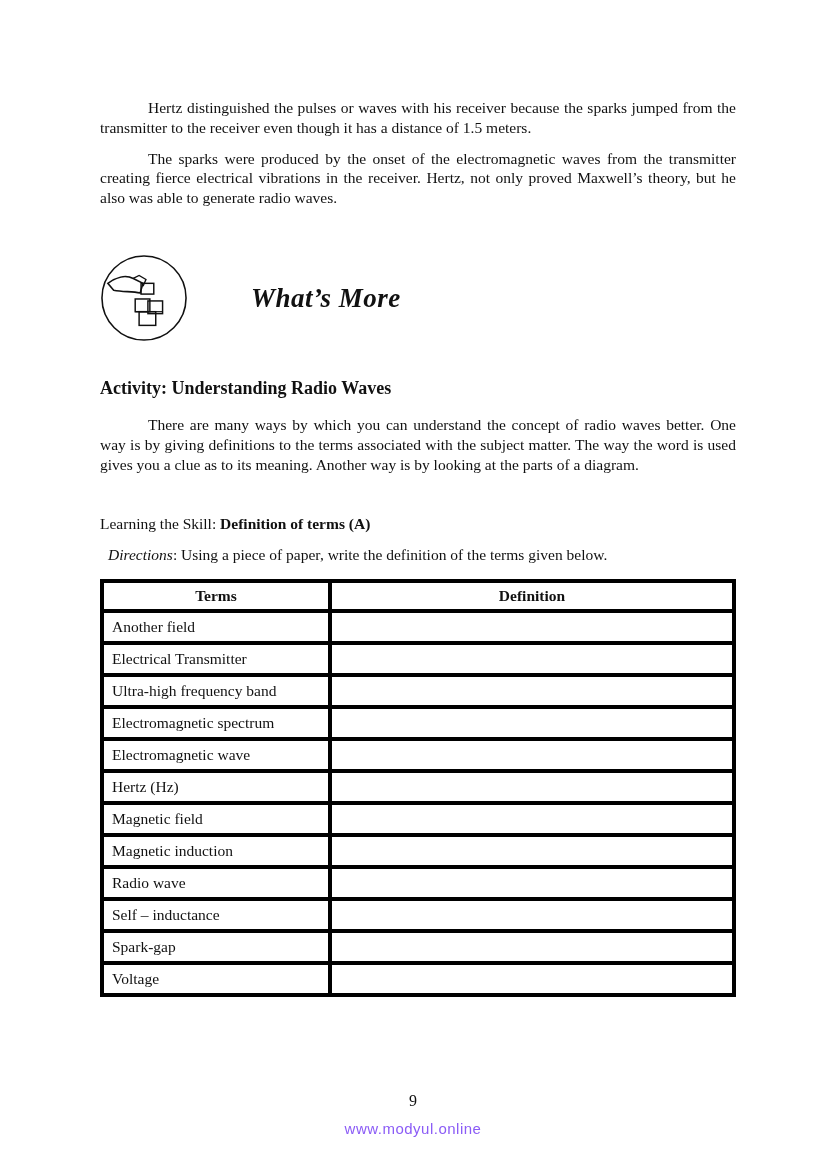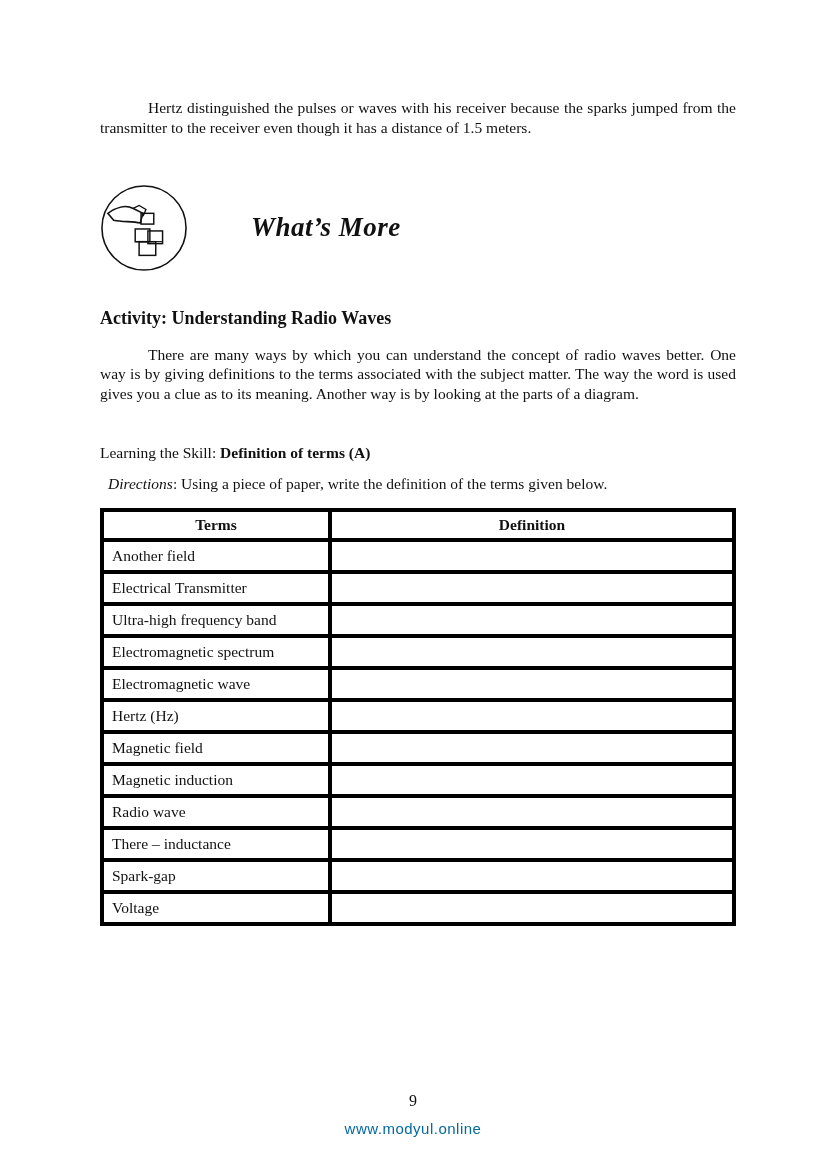--- a/index.html
+++ b/index.html
@@ -93,32 +93,33 @@
     text-align: center;
     font-size: 16px;
   }
   .watermark {
     position: absolute;
     top: 1120px;
     left: 0;
     width: 826px;
     text-align: center;
     font-size: 15px;
-    color: #0369a1;
+    color: #8b5cf6;
     font-family: "Liberation Sans", sans-serif;
     letter-spacing: 0.5px;
   }
 </style>
 </head>
 <body>
 
 <div class="page">
   <div class="content">
 
     <p class="body">Hertz distinguished the pulses or waves with his receiver because the sparks jumped from the transmitter to the receiver even though it has a distance of 1.5 meters.</p>
+    <p class="body">The sparks were produced by the onset of the electromagnetic waves from the transmitter creating fierce electrical vibrations in the receiver. Hertz, not only proved Maxwell’s theory, but he also was able to generate radio waves.</p>
 
     <div class="whats-more-block">
       <svg class="circle-icon" viewBox="0 0 90 90">
         <circle cx="45" cy="45" r="43" fill="none" stroke="#111" stroke-width="1.6"></circle>
 
         <path d="M8,30 C16,24 26,21 34,25 L44,30 L41,40 C33,38 24,39 14,37 Z" fill="none" stroke="#111" stroke-width="1.6"></path>
         <path d="M34,25 L40,22 L47,26 L44,33" fill="none" stroke="#111" stroke-width="1.4"></path>
         <rect x="42" y="30" width="13" height="11" fill="none" stroke="#111" stroke-width="1.5"></rect>
 
         <rect x="36" y="46" width="15" height="13" fill="none" stroke="#111" stroke-width="1.5"></rect>
@@ -186,21 +187,21 @@
             <td class="term-cell">Magnetic induction</td>
             <td class="def-cell"></td>
           </tr>
 
           <tr>
             <td class="term-cell">Radio wave</td>
             <td class="def-cell"></td>
           </tr>
 
           <tr>
-            <td class="term-cell">There – inductance</td>
+            <td class="term-cell">Self – inductance</td>
             <td class="def-cell"></td>
           </tr>
 
           <tr>
             <td class="term-cell">Spark-gap</td>
             <td class="def-cell"></td>
           </tr>
 
           <tr>
             <td class="term-cell">Voltage</td>

